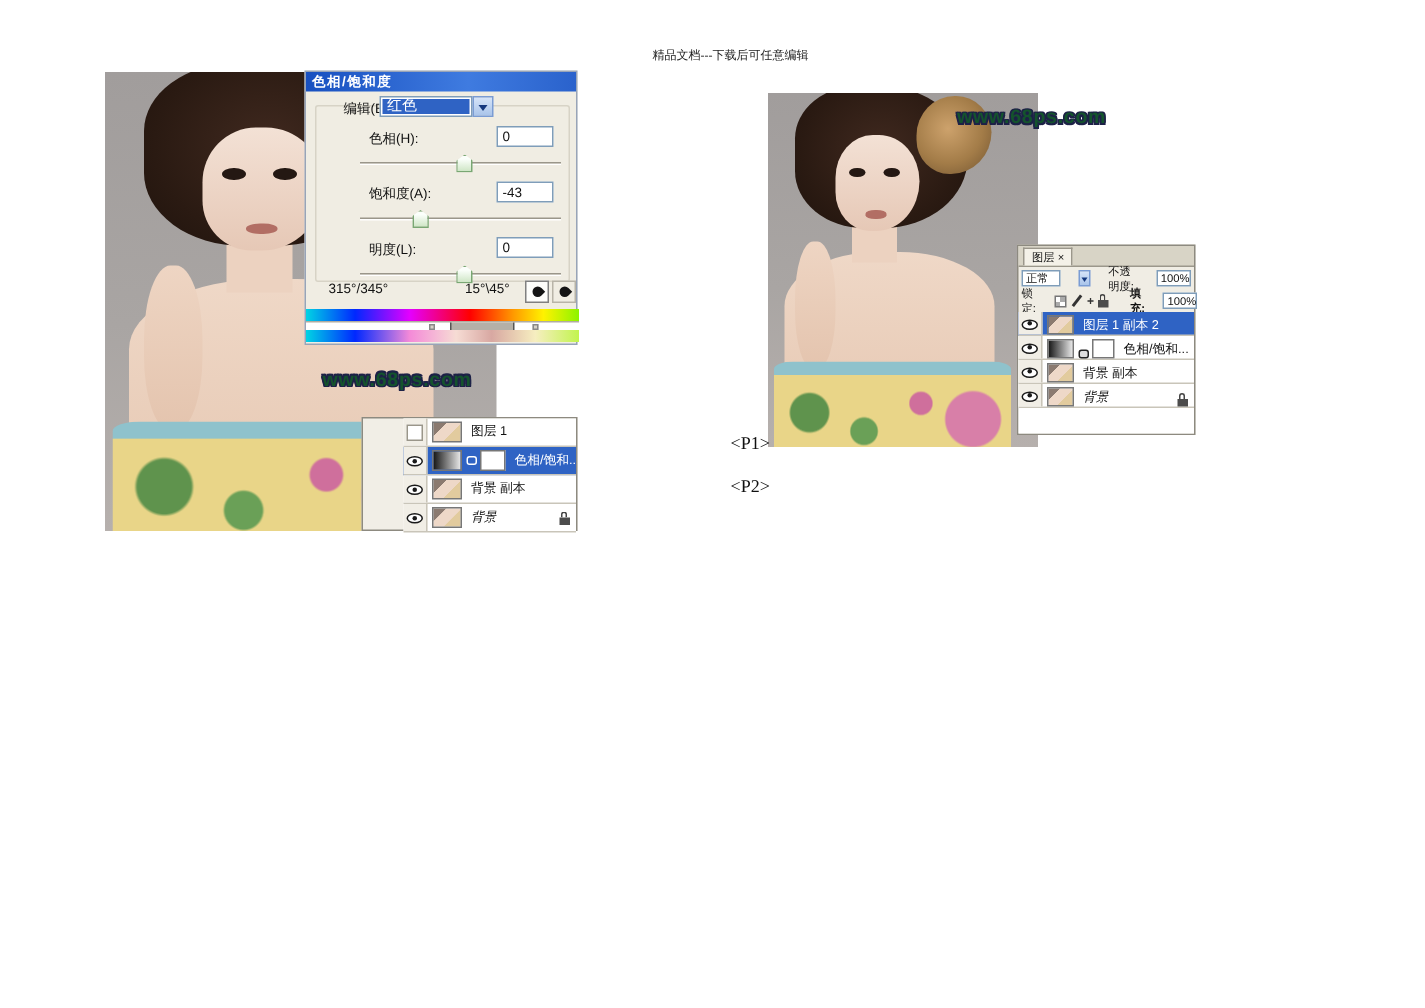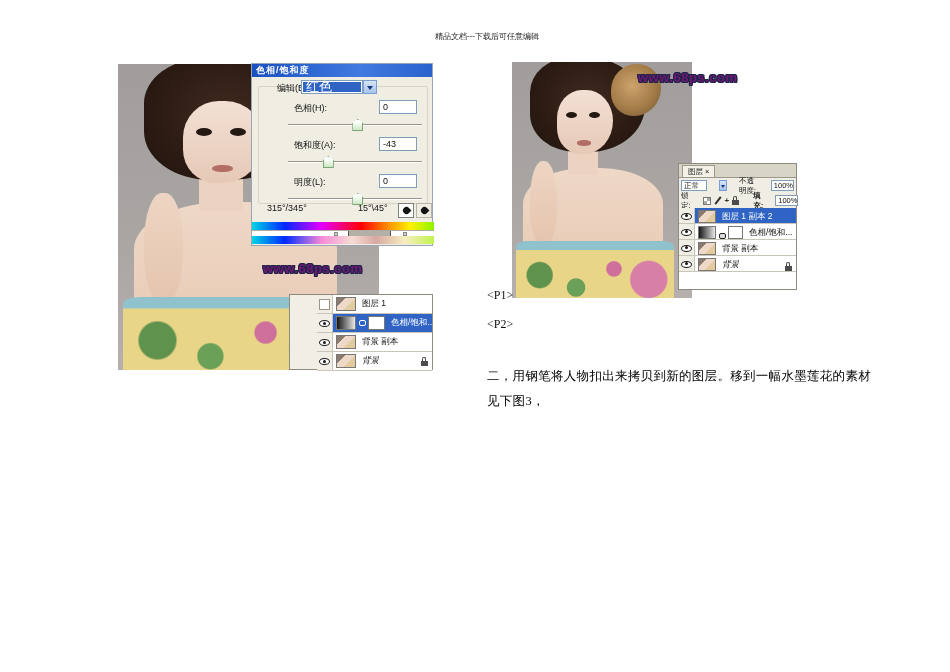--- a/index.html
+++ b/index.html
@@ -5,21 +5,21 @@
   html,body{margin:0;padding:0;}
   body{width:950px;height:672px;position:relative;background:#fff;
        font-family:"Liberation Sans","DejaVu Sans",sans-serif;overflow:hidden;}
   .abs{position:absolute;}
 
   
   .doc-header{top:31px;left:12px;width:950px;text-align:center;font-size:8px;color:#222;
               font-family:"Liberation Serif","DejaVu Serif",serif;}
 
   
-  #figure1{left:70px;top:63px;width:315px;height:307px;margin-left:48px;}
+  #figure1{left:70px;top:47px;width:315px;height:307px;}
   #figure2{left:512px;top:62px;width:255px;height:236px;}
 
   
   .photo{overflow:hidden;background:linear-gradient(180deg,#a19d9c 0%,#a9a5a3 55%,#b6b0ad 100%);}
   .photo>div{position:absolute;}
   .p-hair{left:10%;top:-2%;width:64%;height:40%;background:radial-gradient(ellipse at 50% 45%,#40291f 0%,#2a1a12 65%,#1f130d 100%);border-radius:42% 58% 55% 45%;}
   .p-flower{left:55%;top:1%;width:28%;height:22%;background:radial-gradient(circle at 42% 42%,#cda26c 0%,#a37c48 55%,#6f5230 100%);border-radius:52% 48% 55% 45%;}
   .p-face{left:25%;top:12%;width:31%;height:27%;background:linear-gradient(#f3e1d5,#e6c8b6);border-radius:48% 52% 56% 44%;}
   .p-eye-l{left:30%;top:21%;width:6%;height:2.6%;background:#241813;border-radius:50%;}
   .p-eye-r{left:43%;top:21%;width:6%;height:2.6%;background:#241813;border-radius:50%;}
@@ -29,31 +29,31 @@
   .p-arm{left:10%;top:42%;width:15%;height:36%;background:linear-gradient(#eed5c3,#e4c4ae);border-radius:45%;}
   .p-dress{left:2%;bottom:-2%;width:88%;height:26%;border-radius:8% 8% 0 0;
     background:
       radial-gradient(circle at 15% 55%,#5f934d 0 9%,rgba(0,0,0,0) 10%),
       radial-gradient(circle at 38% 75%,#6aa057 0 8%,rgba(0,0,0,0) 9%),
       radial-gradient(circle at 84% 62%,#d87fa8 0 13%,rgba(0,0,0,0) 14%),
       radial-gradient(circle at 62% 45%,#cf6f9c 0 7%,rgba(0,0,0,0) 8%),
       linear-gradient(180deg,#8fc2cc 0 14%,#e9d588 15% 100%);}
 
   
-  .watermark{font-size:13px;font-weight:bold;color:#701a75;letter-spacing:.5px;white-space:nowrap;
+  .watermark{font-size:13px;font-weight:bold;color:#14532d;letter-spacing:.5px;white-space:nowrap;
     text-shadow:-1px 0 #1d2247,1px 0 #1d2247,0 -1px #1d2247,0 1px #1d2247,-1px -1px #1d2247,1px 1px #1d2247,1px -1px #1d2247,-1px 1px #1d2247;}
 
   
   .dialog{left:133px;top:0;width:182px;height:183px;background:#f0ede3;border:1px solid #98a4b8;box-sizing:border-box;}
   .dlg-title{height:13px;background:linear-gradient(90deg,#1850c0,#3f7be0 60%,#2a62cc);color:#fff;
              font-size:9px;font-weight:bold;line-height:13px;padding-left:4px;letter-spacing:1px;}
   .groupbox{left:6px;top:22px;width:168px;height:116px;border:1px solid #d7d3c6;border-radius:2px;}
   .dlg-label{font-size:9px;color:#111;}
   .combo{left:49px;top:16px;width:62px;height:14px;background:#fff;border:1px solid #7f9db9;box-sizing:border-box;}
-  .combo-sel{margin:1px;height:10px;background:#2f63c4;color:#fff;font-size:13px;line-height:10px;padding-left:3px;}
+  .combo-sel{margin:1px;height:10px;background:#2f63c4;color:#fff;font-size:10px;line-height:10px;padding-left:3px;}
   .combo-arrow{left:111px;top:16px;width:14px;height:14px;background:linear-gradient(#d6e4f8,#a9c4ea);
                border:1px solid #7a9cd4;box-sizing:border-box;display:flex;align-items:center;justify-content:center;}
   .combo-arrow::after{content:"";border:3px solid transparent;border-top:4px solid #15387e;margin-top:4px;}
   .field{background:#fff;border:1px solid #7f9db9;box-sizing:border-box;font-size:9px;color:#111;
          display:flex;align-items:center;padding-left:3px;}
   .dlg-field{width:38px;height:14px;left:127px;}
   .slider{left:36px;width:134px;height:12px;}
   .slider::before{content:"";position:absolute;left:0;right:0;top:6px;height:1px;background:#9a968a;box-shadow:0 1px 0 #fff;}
   .thumb{position:absolute;top:1px;width:9px;height:10px;
          background:linear-gradient(#fbfffb 20%,#cfe6c6);border:1px solid #79a773;
@@ -300,14 +300,13 @@
         <span class="lock lock-right"></span>
       </div>
     </div>
   </div>
 </div>
 
 <div class="abs caption" id="p1">&lt;P1&gt;</div>
 <div class="abs caption" id="p2">&lt;P2&gt;</div>
 
 <div class="abs paragraph">
-  <div>二，用钢笔将人物扣出来拷贝到新的图层。移到一幅水墨莲花的素材见下图3，</div>
 </div>
 
 </body></html>

